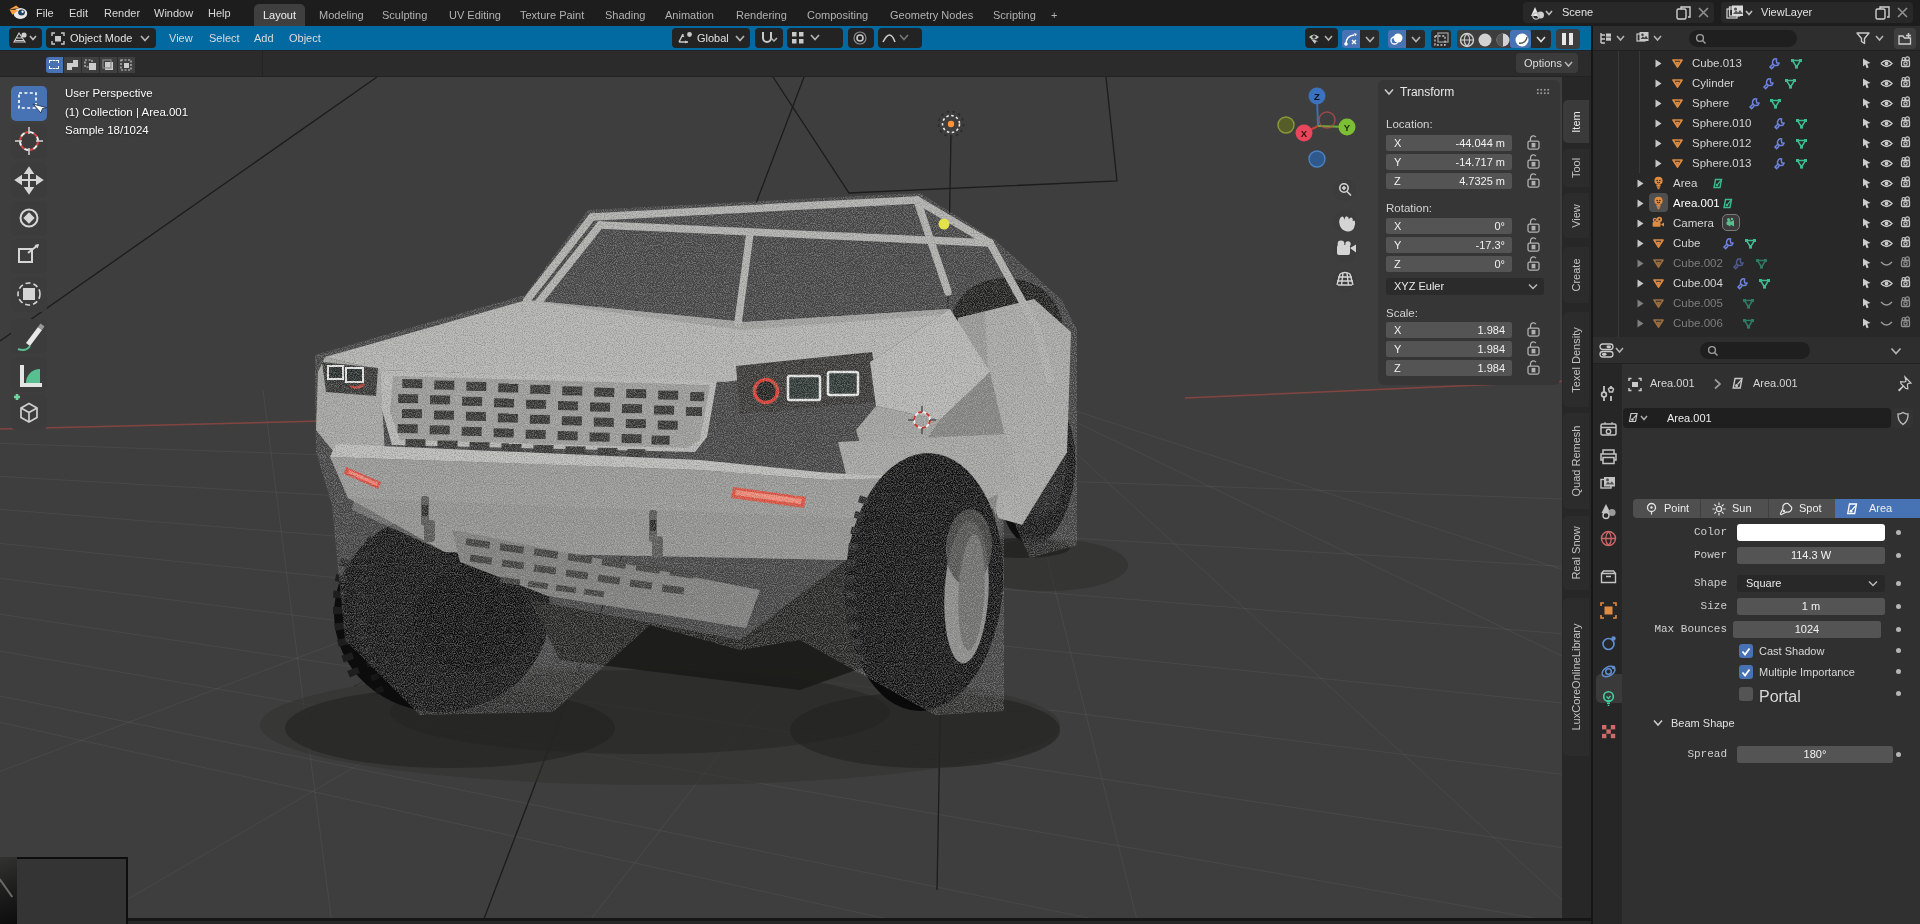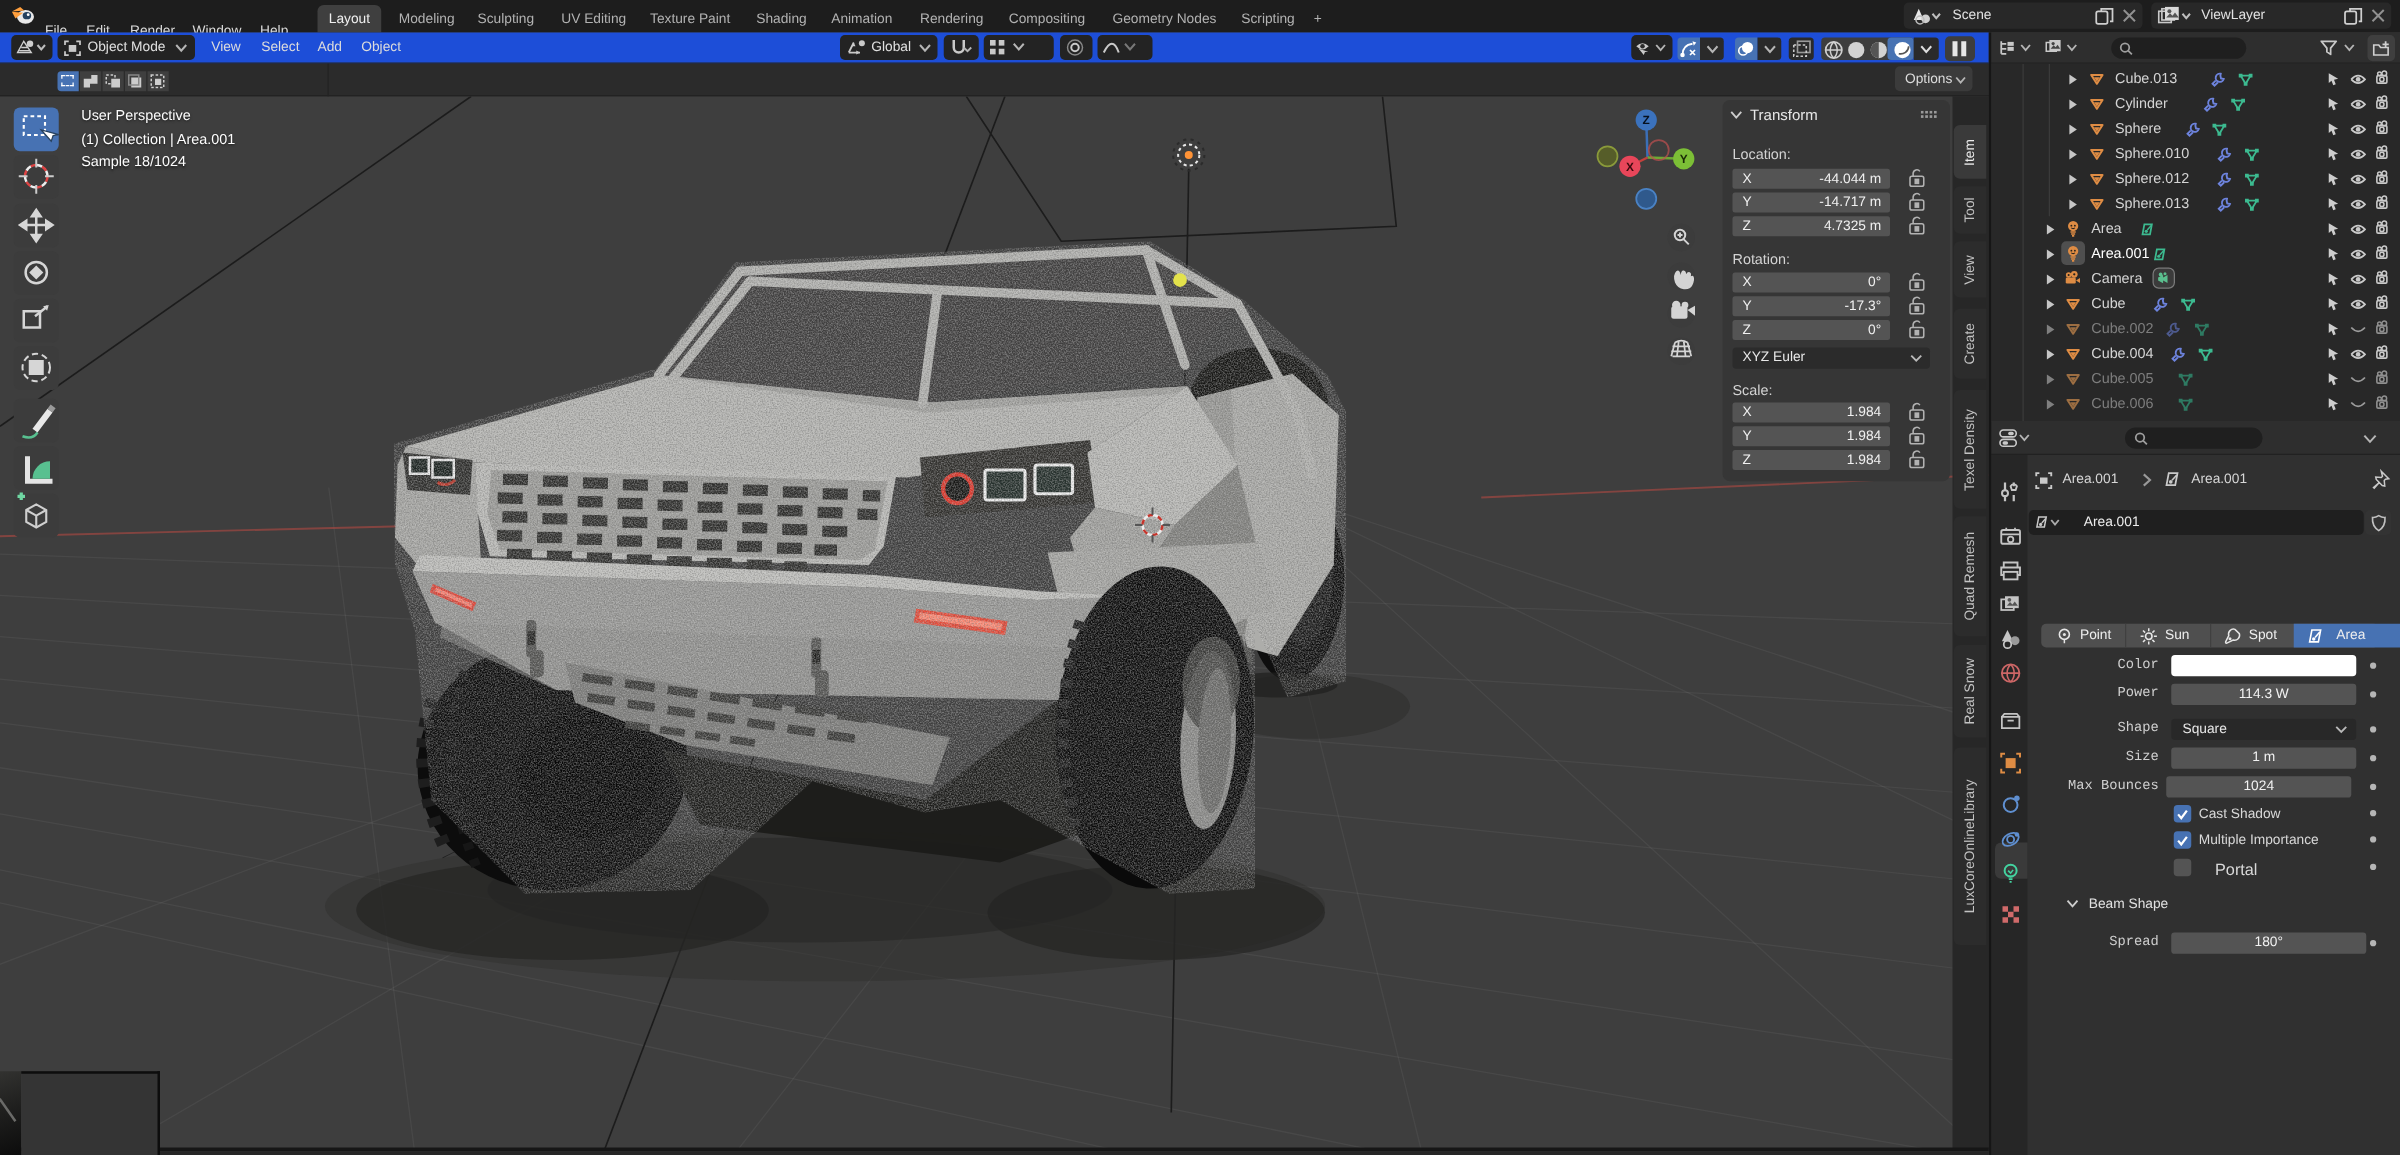--- a/index.html
+++ b/index.html
@@ -1,26 +1,26 @@
 <!DOCTYPE html>
 <html><head><meta charset="utf-8">
 <style>
   * { margin:0; padding:0; box-sizing:border-box; }
   html,body { width:1920px; height:924px; overflow:hidden; background:#3e3e3e;
     font-family:"Liberation Sans", sans-serif; -webkit-font-smoothing:antialiased; }
   .abs { position:absolute; }
   #stage { position:relative; width:1920px; height:924px; }
   
   #topbar { left:0; top:0; width:1920px; height:26px; background:#1d1d1d; color:#d9d9d9; font-size:11px; }
-  #topbar .menu { position:absolute; top:7px; color:#dadada;margin-top:12px; }
+  #topbar .menu { position:absolute; top:7px; color:#dadada; }
   .tab { position:absolute; top:4px; height:22px; line-height:22px; padding:0 9px; color:#b2b2b2; font-size:11px; border-radius:5px 5px 0 0; }
   .tab.active { background:#3f3f3f; color:#efefef; }
   .idwidget { position:absolute; top:2px; height:21px; background:#282828; border-radius:4px; color:#d6d6d6; font-size:11px; }
   
-  #vphead { left:0; top:26px; width:1591px; height:25px; background:#1d4ed8; border-bottom:1px solid #232323; color:#dcdcdc; font-size:11px; }
+  #vphead { left:0; top:26px; width:1591px; height:25px; background:#0369a1; border-bottom:1px solid #232323; color:#dcdcdc; font-size:11px; }
   #toolhead { left:0; top:51px; width:1591px; height:26px; background:#2b2b2b; border-bottom:1px solid #222; }
   .hmenu { position:absolute; top:6px; color:#dcdcdc; font-size:11px; }
   .wbox { position:absolute; background:#232323; border-radius:4px; color:#d8d8d8; }
   
   #viewport { left:0; top:77px; width:1591px; height:842px; background:#3e3e3e; overflow:hidden; }
   #vptext { left:65px; top:86px; color:#fdfdfd; font-size:11.5px; line-height:18.5px; text-shadow:0 1px 2px rgba(0,0,0,.55); }
   
   #npanel { left:1378px; top:80px; width:182px; height:305px; background:#363636; border-radius:6px; color:#d6d6d6; font-size:11.5px; }
   .nfield { position:absolute; left:8px; width:126px; height:16px; background:#545454; border-radius:2px; color:#f1f1f1; font-size:11px; line-height:16px; }
   .nfield .ax { position:absolute; left:8px; }
@@ -1308,21 +1308,21 @@
     <span class="abs" style="left:166px;top:308px;font-size:11px;color:#d8d8d8">Cast Shadow</span>
     <div class="pdot" style="top:311px"></div>
     <div class="abs" style="left:146px;top:328px;width:14px;height:14px;background:#4772b3;border-radius:3px">
       <svg class="abs" style="left:2px;top:3px" width="10" height="9" viewBox="0 0 10 9">
           <path d="M1.5,4.5 l2.5,3 4.5,-6" stroke="#fff" stroke-width="1.8" fill="none"></path>
         </svg>
     </div>
     <span class="abs" style="left:166px;top:329px;font-size:11px;color:#d8d8d8">Multiple Importance</span>
     <div class="pdot" style="top:332px"></div>
     <div class="abs" style="left:146px;top:350px;width:14px;height:14px;background:#545454;border-radius:3px"></div>
-    <span class="abs" style="left:179px;top:351px;font-size:13px;color:#d8d8d8">Portal</span>
+    <span class="abs" style="left:166px;top:351px;font-size:16px;color:#d8d8d8">Portal</span>
     <div class="pdot" style="top:354px"></div>
     <svg class="abs" style="left:60px;top:382px" width="10" height="8" viewBox="0 0 10 8">
         <path d="M1,1.5 l4,4.5 4,-4.5" stroke="#ccc" stroke-width="1.5" fill="none"></path>
       </svg>
     <span class="abs" style="left:78px;top:380px;font-size:11px;color:#e0e0e0">Beam Shape</span>
     <div class="prow-label" style="left:34px;top:411px">Spread</div>
     <div class="pfield" style="left:144px;top:409px;width:156px">180°</div>
     <div class="pdot" style="top:415px"></div>
 
 

